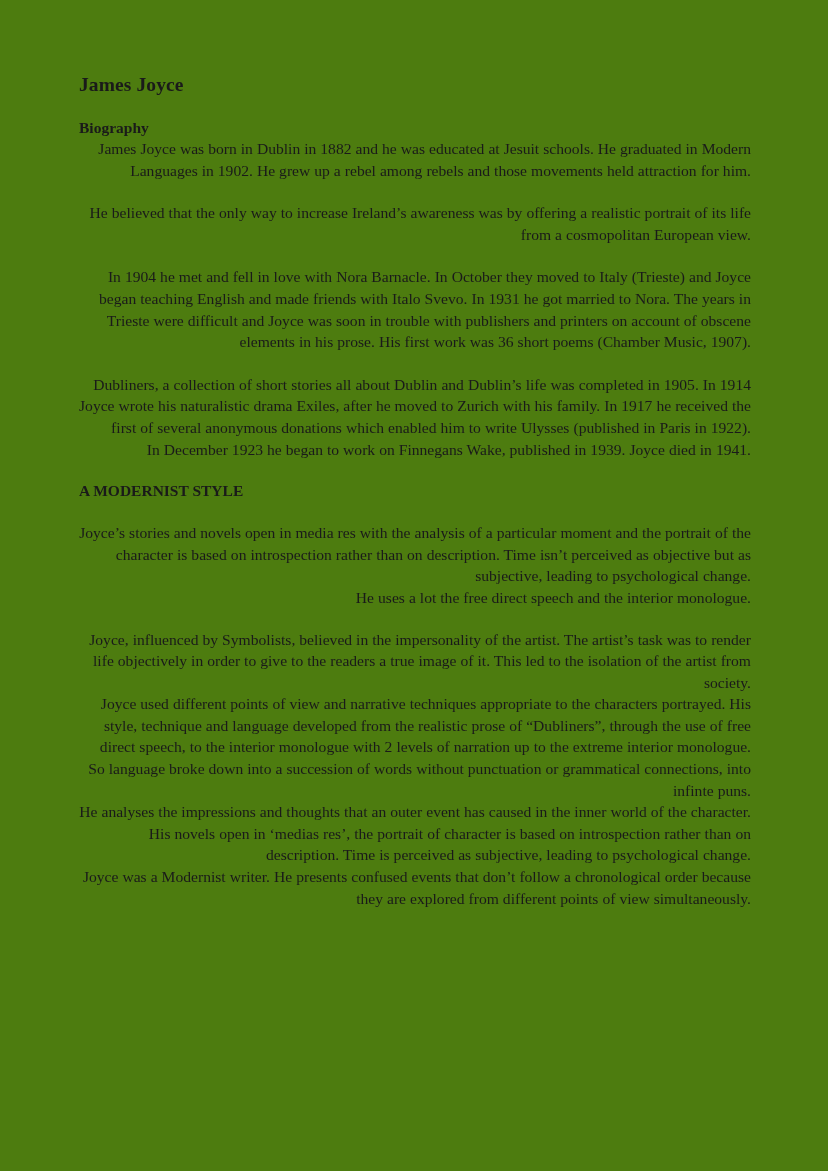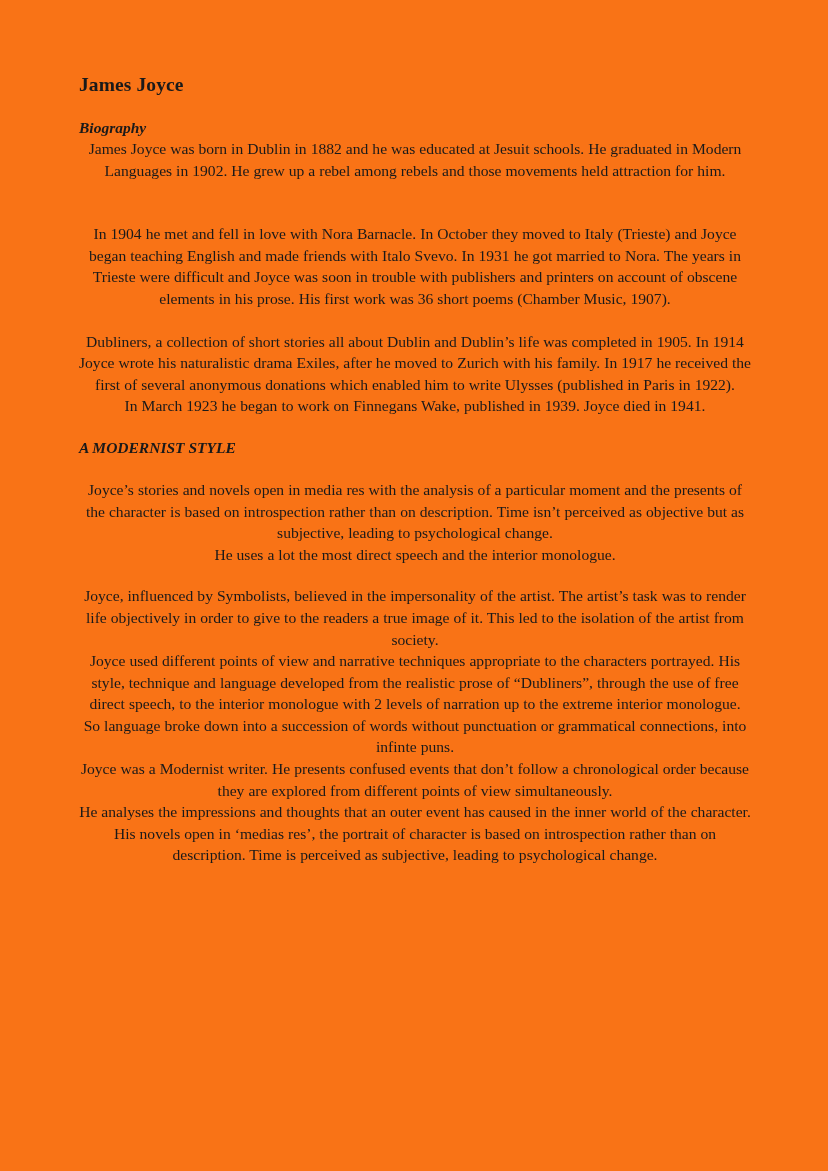--- a/index.html
+++ b/index.html
@@ -10,97 +10,97 @@
   }
   body {
     font-family: "Liberation Serif", "DejaVu Serif", serif;
     color: #1a1a1a;
     -webkit-font-smoothing: antialiased;
   }
   .page {
     position: relative;
     width: 828px;
     height: 1171px;
-    background: #f97316;
+    background: #4d7c0f;
     margin: 0 auto;
     overflow: hidden;
     box-sizing: border-box;
   }
   .content {
     position: absolute;
     left: 79px;
     top: 72px;
     width: 672px;
   }
   .doc-title {
     font-size: 19.5px;
     font-weight: bold;
     line-height: 26px;
     margin: 0 0 0 0;
     letter-spacing: 0.1px;
   }
   .section-heading {
     font-size: 15.5px;
     font-weight: bold;
-    font-style: italic;
     line-height: 21px;
     margin: 0;
   }
   .heading-gap-biography { height: 19px; }
   .heading-gap-modernist { height: 20px; }
   .heading-gap-style     { height: 20px; }
   .para {
     font-size: 15.6px;
     line-height: 21.6px;
     margin: 0;
-    text-align: center;
+    text-align: right;
     word-spacing: 0.1px;
   }
   .para + .para { margin-top: 0; }
   .para-gap { height: 21px; }
   .tight { margin-top: 0; }
 </style>
 </head>
 <body>
 
 <div class="page">
   <div class="content">
 
     <h1 class="doc-title">James Joyce</h1>
 
     <div class="heading-gap-biography"></div>
     <div class="section-heading">Biography</div>
 
     <p class="para">James Joyce was born in Dublin in 1882 and he was educated at Jesuit schools. He graduated in Modern Languages in 1902. He grew up a rebel among rebels and those movements held attraction for him.</p>
 
     <div class="para-gap"></div>
+    <p class="para">He believed that the only way to increase Ireland’s awareness was by offering a realistic portrait of its life from a cosmopolitan European view.</p>
 
     <div class="para-gap"></div>
     <p class="para">In 1904 he met and fell in love with Nora Barnacle. In October they moved to Italy (Trieste) and Joyce began teaching English and made friends with Italo Svevo. In 1931 he got married to Nora. The years in Trieste were difficult and Joyce was soon in trouble with publishers and printers on account of obscene elements in his prose. His first work was 36 short poems (Chamber Music, 1907).</p>
 
     <div class="para-gap"></div>
     <p class="para">Dubliners, a collection of short stories all about Dublin and Dublin’s life was completed in 1905. In 1914 Joyce wrote his naturalistic drama Exiles, after he moved to Zurich with his family. In 1917 he received the first of several anonymous donations which enabled him to write Ulysses (published in Paris in 1922).</p>
 
-    <p class="para tight">In March 1923 he began to work on Finnegans Wake, published in 1939. Joyce died in 1941.</p>
+    <p class="para tight">In December 1923 he began to work on Finnegans Wake, published in 1939. Joyce died in 1941.</p>
 
     <div class="heading-gap-modernist"></div>
     <div class="section-heading">A MODERNIST STYLE</div>
 
 
     <div class="para-gap"></div>
-    <p class="para">Joyce’s stories and novels open in media res with the analysis of a particular moment and the presents of the character is based on introspection rather than on description. Time isn’t perceived as objective but as subjective, leading to psychological change.</p>
+    <p class="para">Joyce’s stories and novels open in media res with the analysis of a particular moment and the portrait of the character is based on introspection rather than on description. Time isn’t perceived as objective but as subjective, leading to psychological change.</p>
 
-    <p class="para tight">He uses a lot the most direct speech and the interior monologue.</p>
+    <p class="para tight">He uses a lot the free direct speech and the interior monologue.</p>
 
     <div class="heading-gap-style"></div>
 
     <p class="para">Joyce, influenced by Symbolists, believed in the impersonality of the artist. The artist’s task was to render life objectively in order to give to the readers a true image of it. This led to the isolation of the artist from society.</p>
 
     <p class="para tight">Joyce used different points of view and narrative techniques appropriate to the characters portrayed. His style, technique and language developed from the realistic prose of “Dubliners”, through the use of free direct speech, to the interior monologue with 2 levels of narration up to the extreme interior monologue.</p>
 
     <p class="para tight">So language broke down into a succession of words without punctuation or grammatical connections, into infinte puns.</p>
 
+    <p class="para tight">He analyses the impressions and thoughts that an outer event has caused in the inner world of the character. His novels open in ‘medias res’, the portrait of character is based on introspection rather than on description. Time is perceived as subjective, leading to psychological change.</p>
+
     <p class="para tight">Joyce was a Modernist writer. He presents confused events that don’t follow a chronological order because they are explored from different points of view simultaneously.</p>
-
-    <p class="para tight">He analyses the impressions and thoughts that an outer event has caused in the inner world of the character. His novels open in ‘medias res’, the portrait of character is based on introspection rather than on description. Time is perceived as subjective, leading to psychological change.</p>
 
   </div>
 </div>
 
 </body></html>

